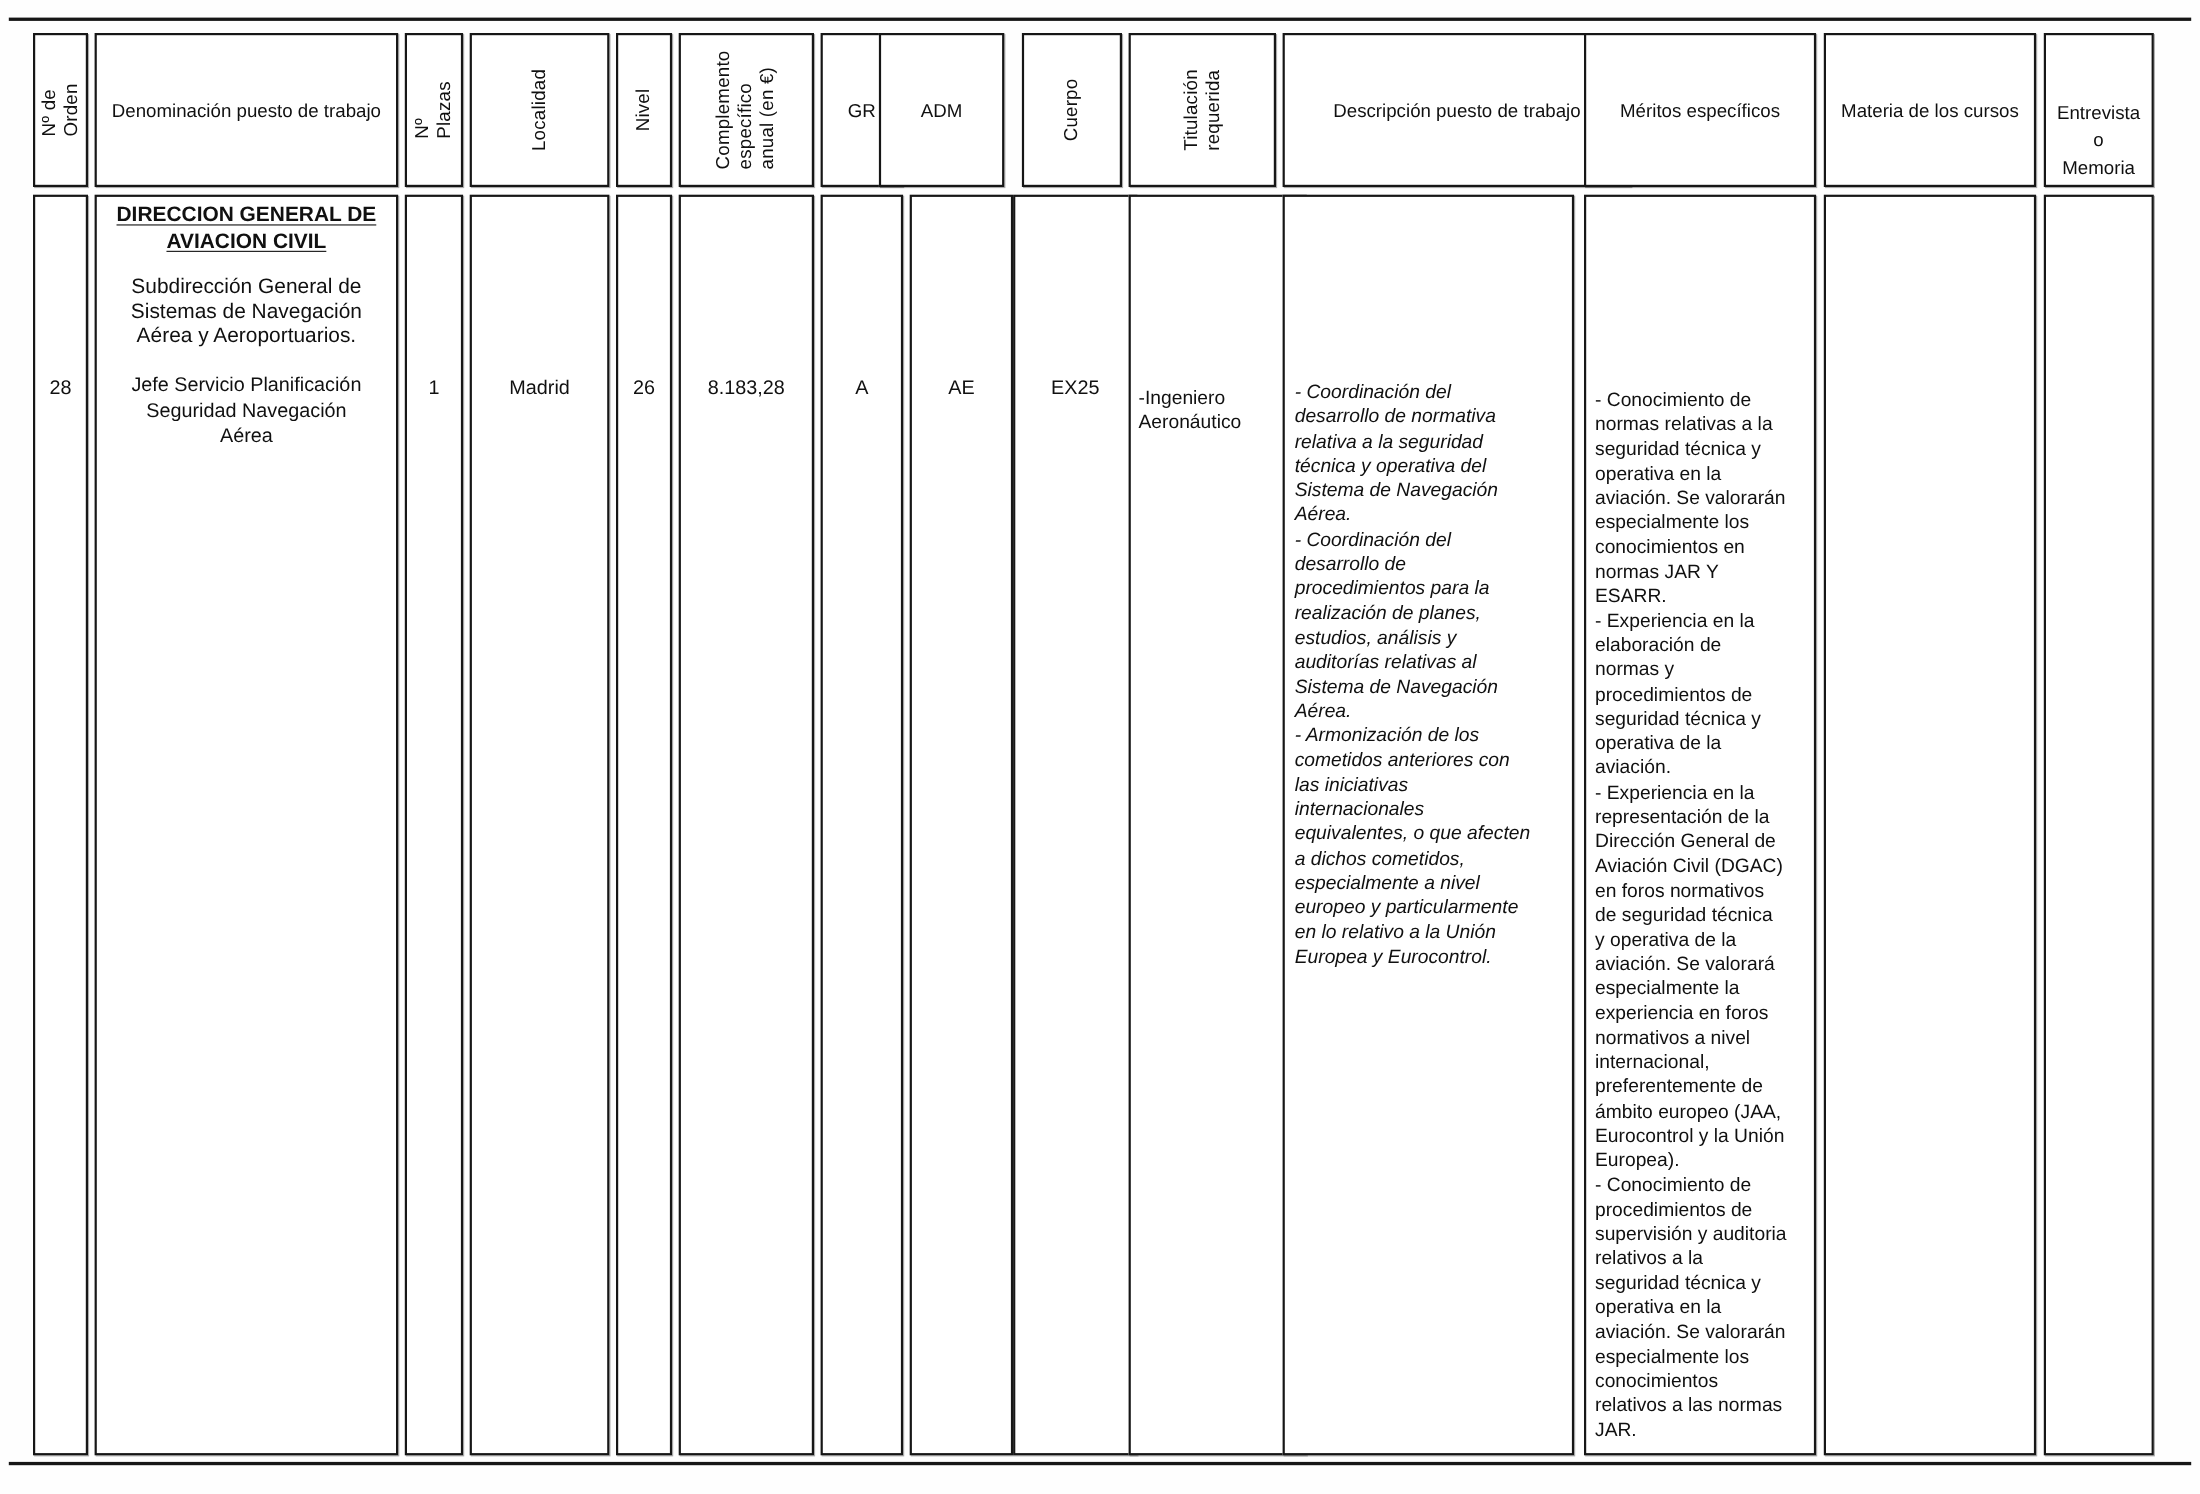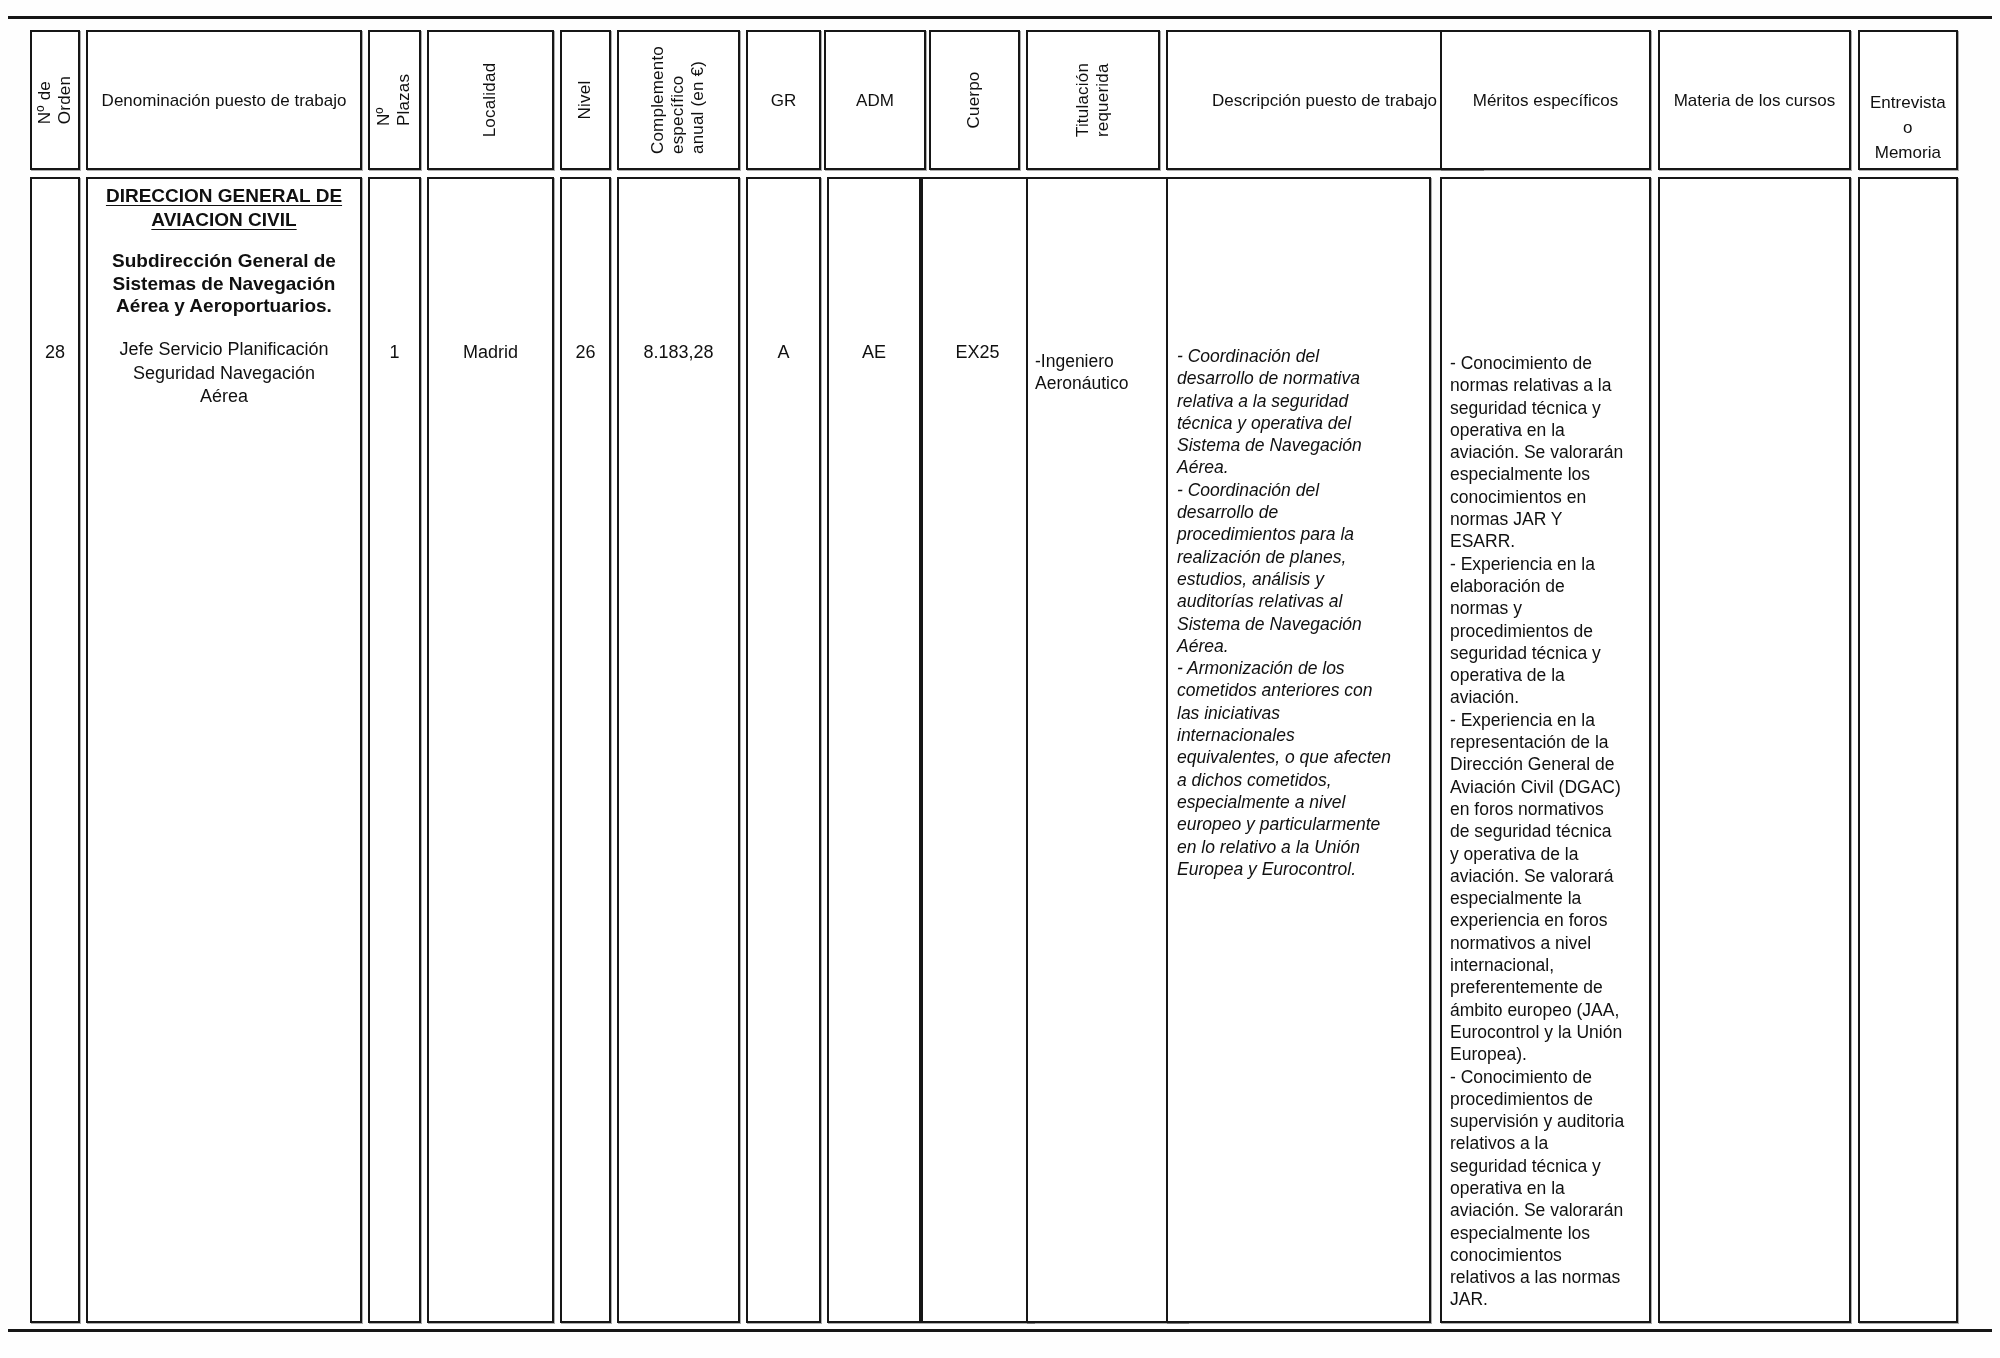--- a/index.html
+++ b/index.html
@@ -55,21 +55,21 @@
   .val {
     position: absolute; top: 163px; left: 0; right: 0;
     text-align: center; font-size: 18px;
   }
   .den-block { position: absolute; left: 2px; right: 2px; text-align: center; }
   .den-direccion {
     top: 5px; font-weight: bold; font-size: 19px; line-height: 24px;
     text-decoration: underline;
     text-underline-offset: 3px;
   }
-  .den-subdireccion { top: 71px; font-weight: bold; font-size: 19px; line-height: 22.5px; }
+  .den-subdireccion { top: 71px; font-weight: normal; font-size: 19px; line-height: 22.5px; }
   .den-puesto { top: 159px; font-size: 18px; line-height: 23.5px; }
 
   .longtext {
     position: absolute;
     font-size: 17.5px; line-height: 22.3px;
     text-align: left;
   }
   .titulacion-text { top: 171px; left: 7px; right: 2px; }
   .descripcion-text { top: 166px; left: 9px; right: 4px; font-style: italic; }
   .meritos-text { top: 173px; left: 8px; right: 3px; }
@@ -119,21 +119,21 @@
 anual (en €)</span>
       </div>
   </div>
 
   <div class="box hbox" style="left:746px;width:75px">
     <div class="hcenter">
         <span class="hlabel">GR</span>
       </div>
   </div>
 
-  <div class="box hbox" style="left:824px;width:102px">
+  <div class="box hbox" style="left:799px;width:114px">
     <div class="hcenter">
         <span class="hlabel">ADM</span>
       </div>
   </div>
 
   <div class="box hbox" style="left:929px;width:91px">
     <div class="hcenter">
         <span class="vtext">Cuerpo</span>
       </div>
   </div>

